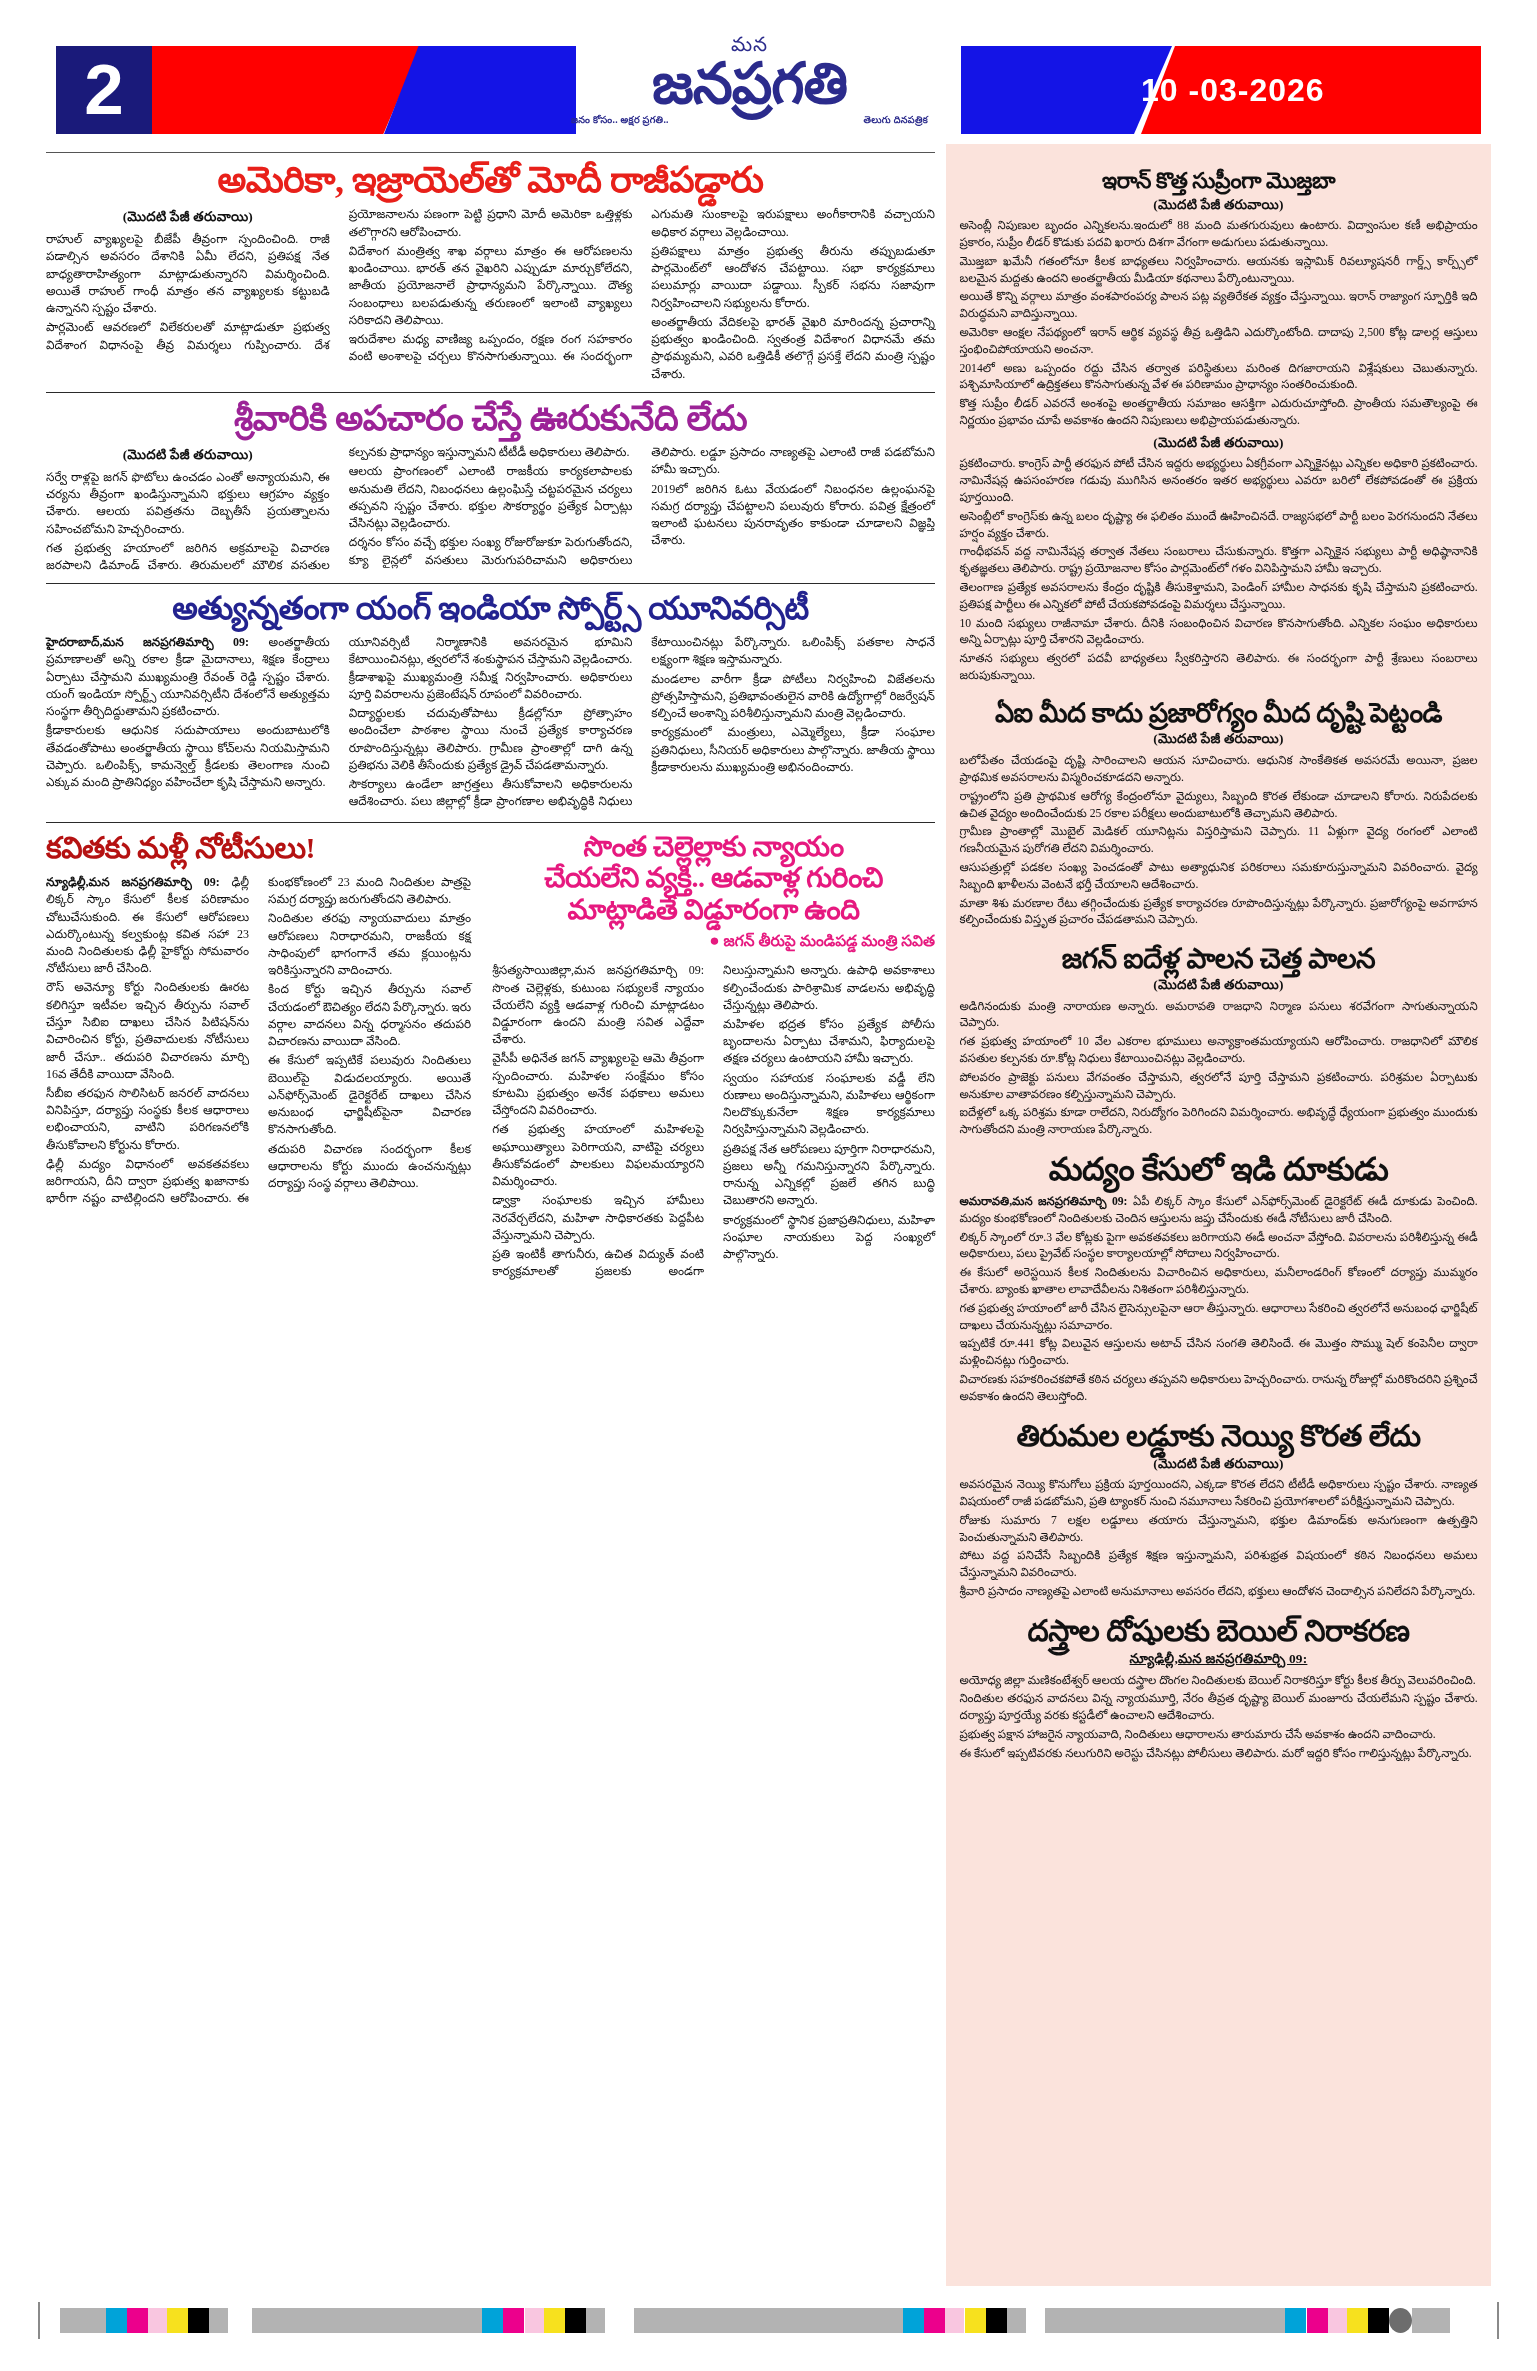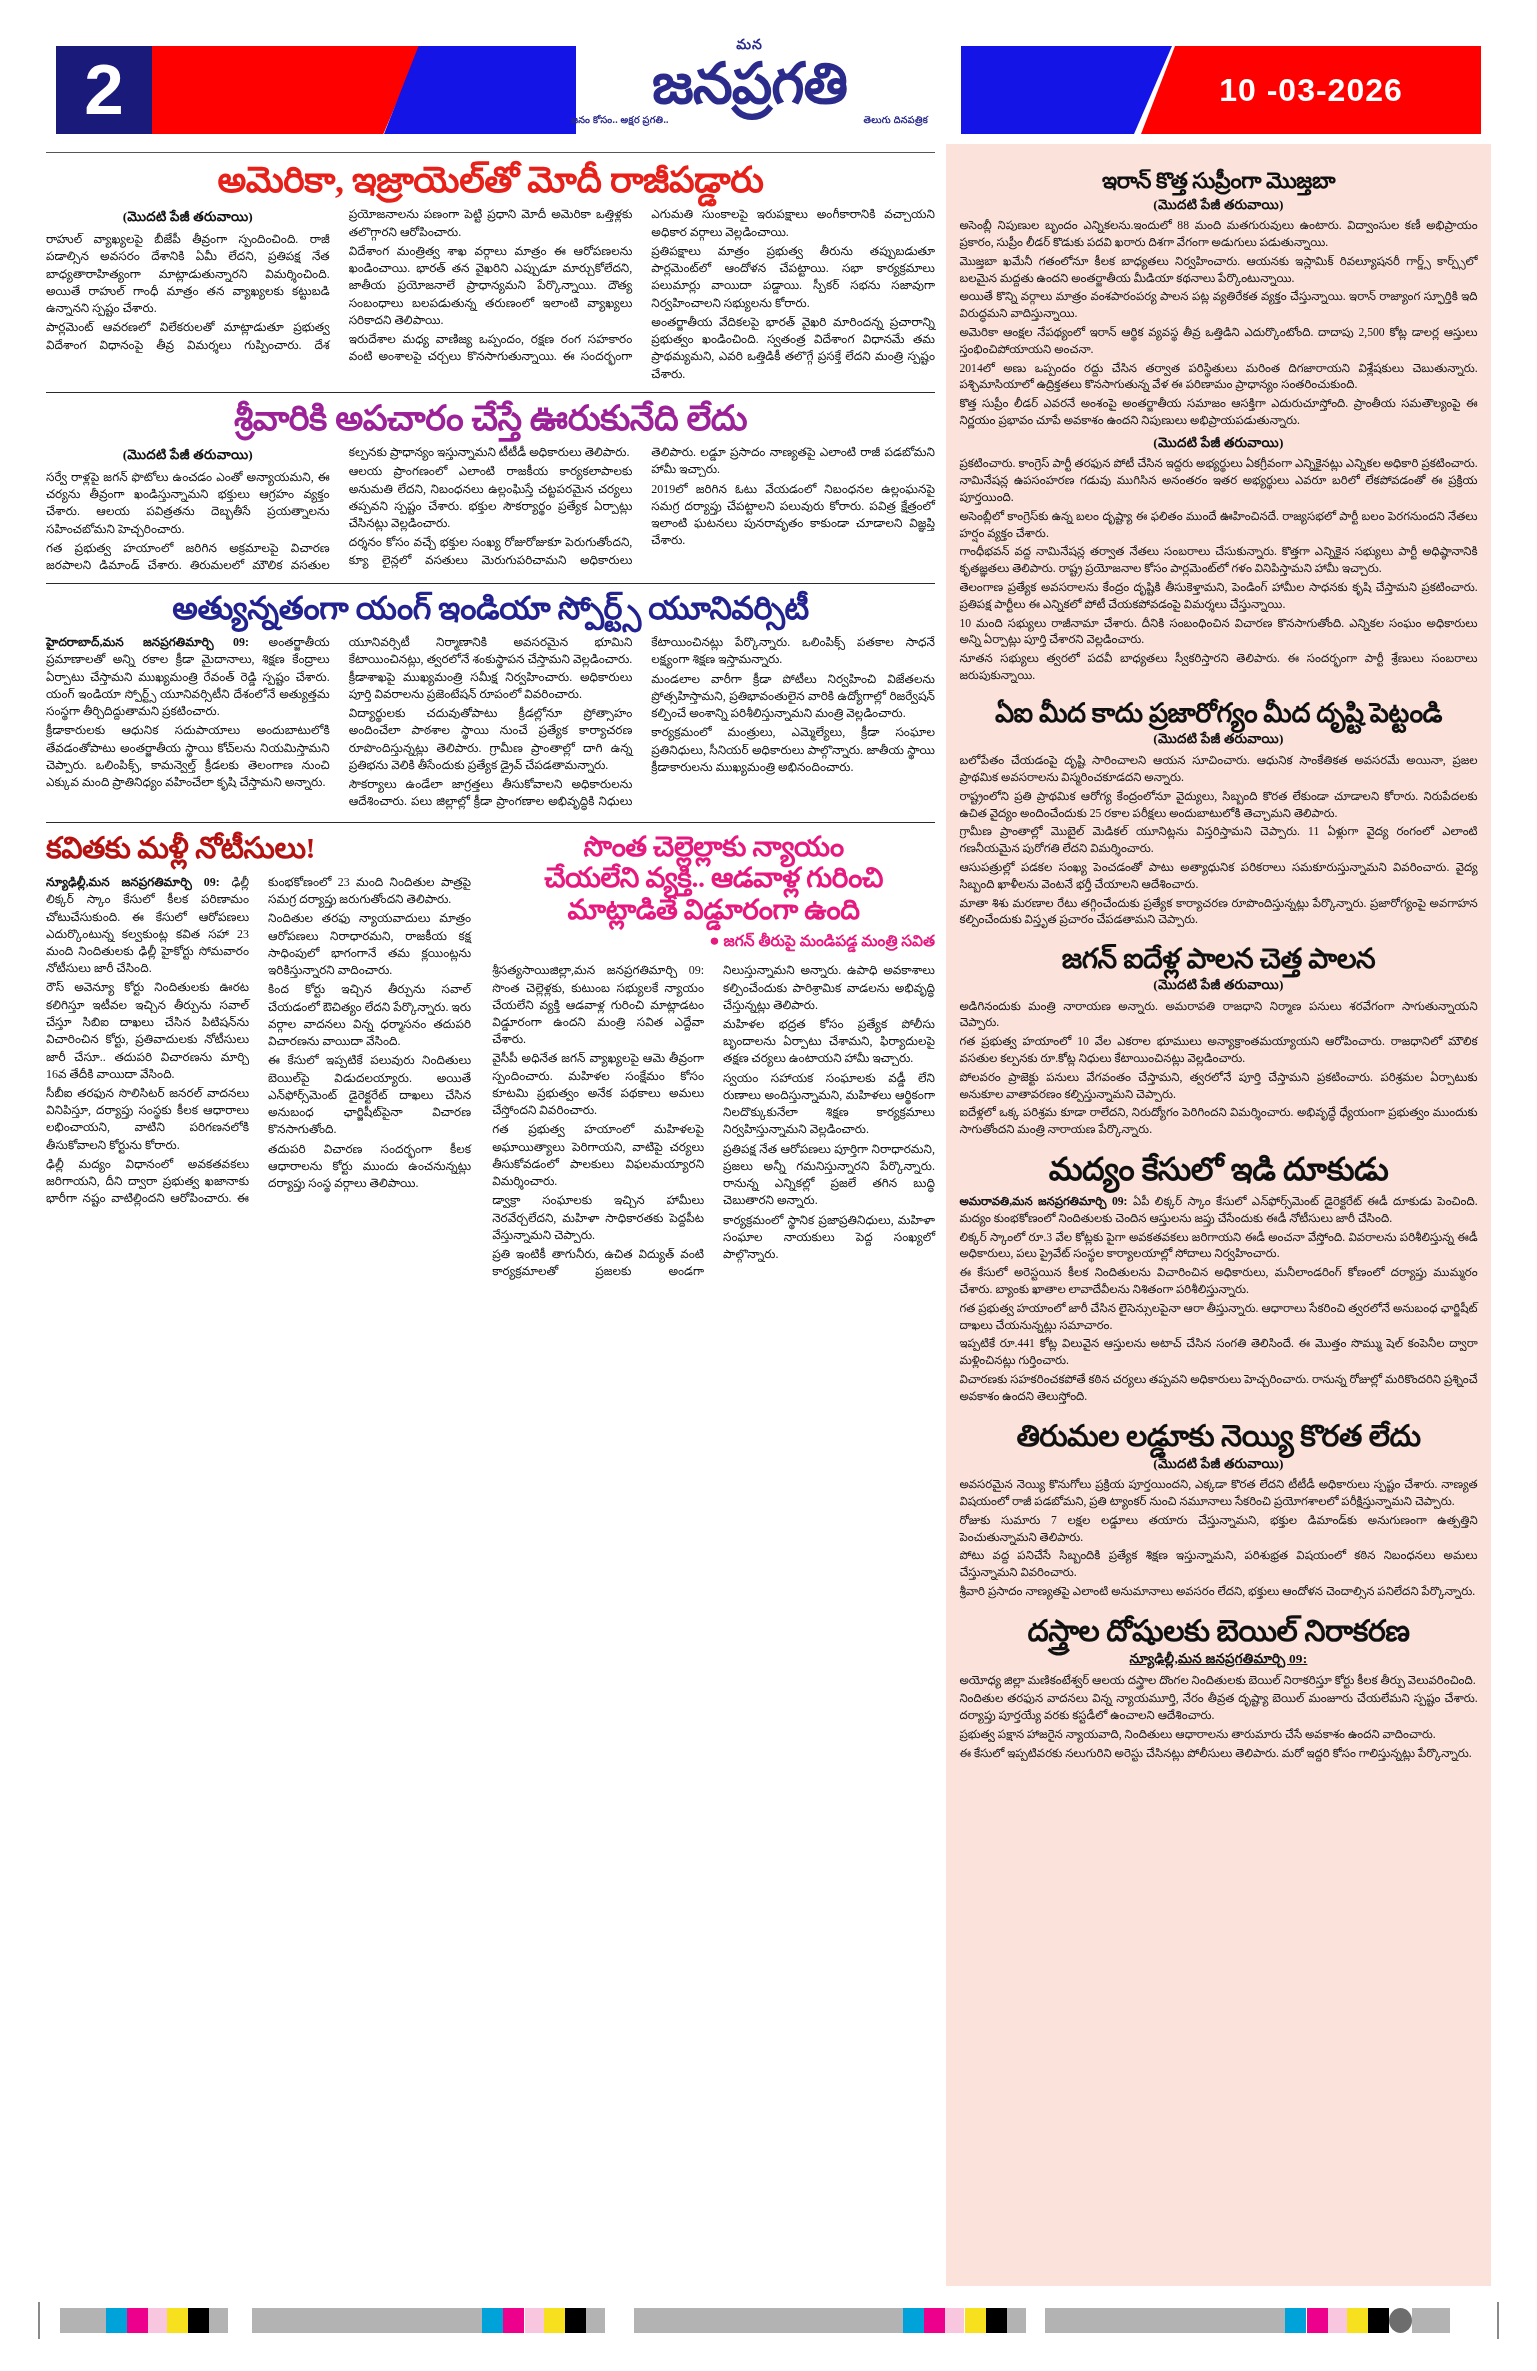--- a/index.html
+++ b/index.html
@@ -36,28 +36,28 @@
   }
   .mh-red-right {
     position:absolute; left:1141px; top:0; width:340px; height:88px;
     background:#ff0000;
     clip-path: polygon(10% 0, 100% 0, 100% 100%, 0 100%);
   }
   .mh-date {
     position:absolute; left:1141px; top:0; width:340px; height:88px;
     color:#ffffff; font-family:"Liberation Sans", sans-serif;
     font-size:32px; font-weight:bold; line-height:88px;
-    text-align:center; letter-spacing:1px;
+    letter-spacing:1px;
   }
   .mh-logo {
     position:absolute; left:538px; top:-11.5px; width:423px; height:115px;
     text-align:center; color:#2b2b8c;
   }
   .mh-logo-pre {
-    font-size:14px; font-weight:bold; line-height:19px;
+    font-size:20px; font-weight:normal; line-height:19px;
     letter-spacing:1px; color:#2b2b8c;
   }
   .mh-logo-main {
     font-size:57px; font-weight:bold; line-height:60px;
     letter-spacing:-1px; color:#2b2b8c;
   }
   .mh-logo-sub {
     font-size:9.6px; font-weight:bold; line-height:11.5px;
     color:#2b2b8c; letter-spacing:0.3px;
     display:flex; justify-content:space-between; padding:0 33px;

